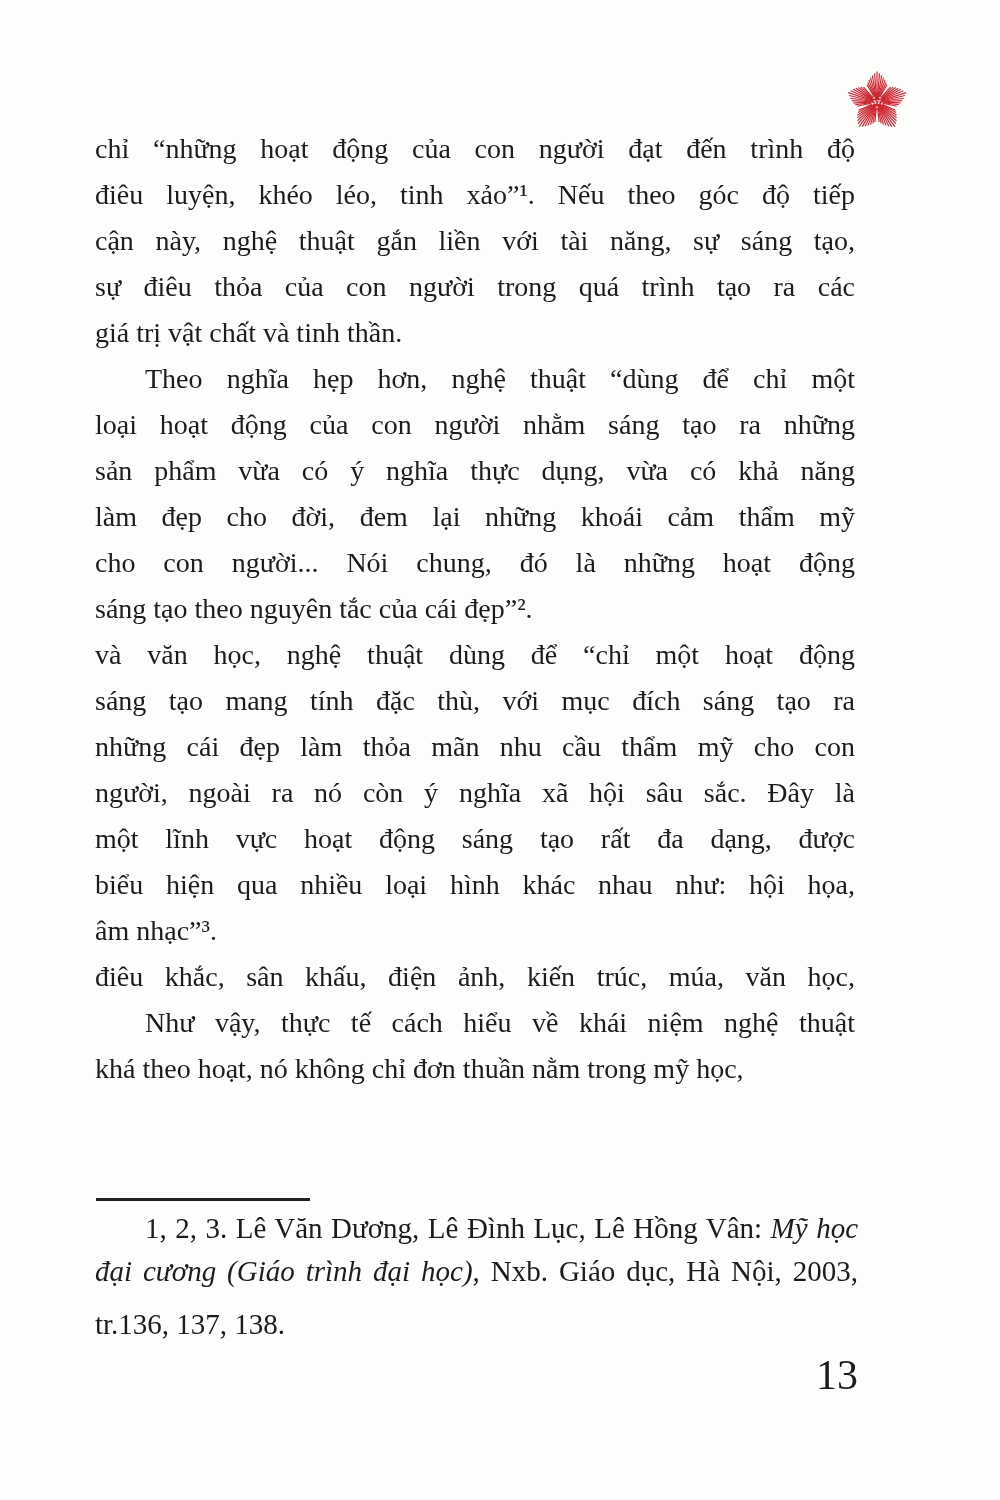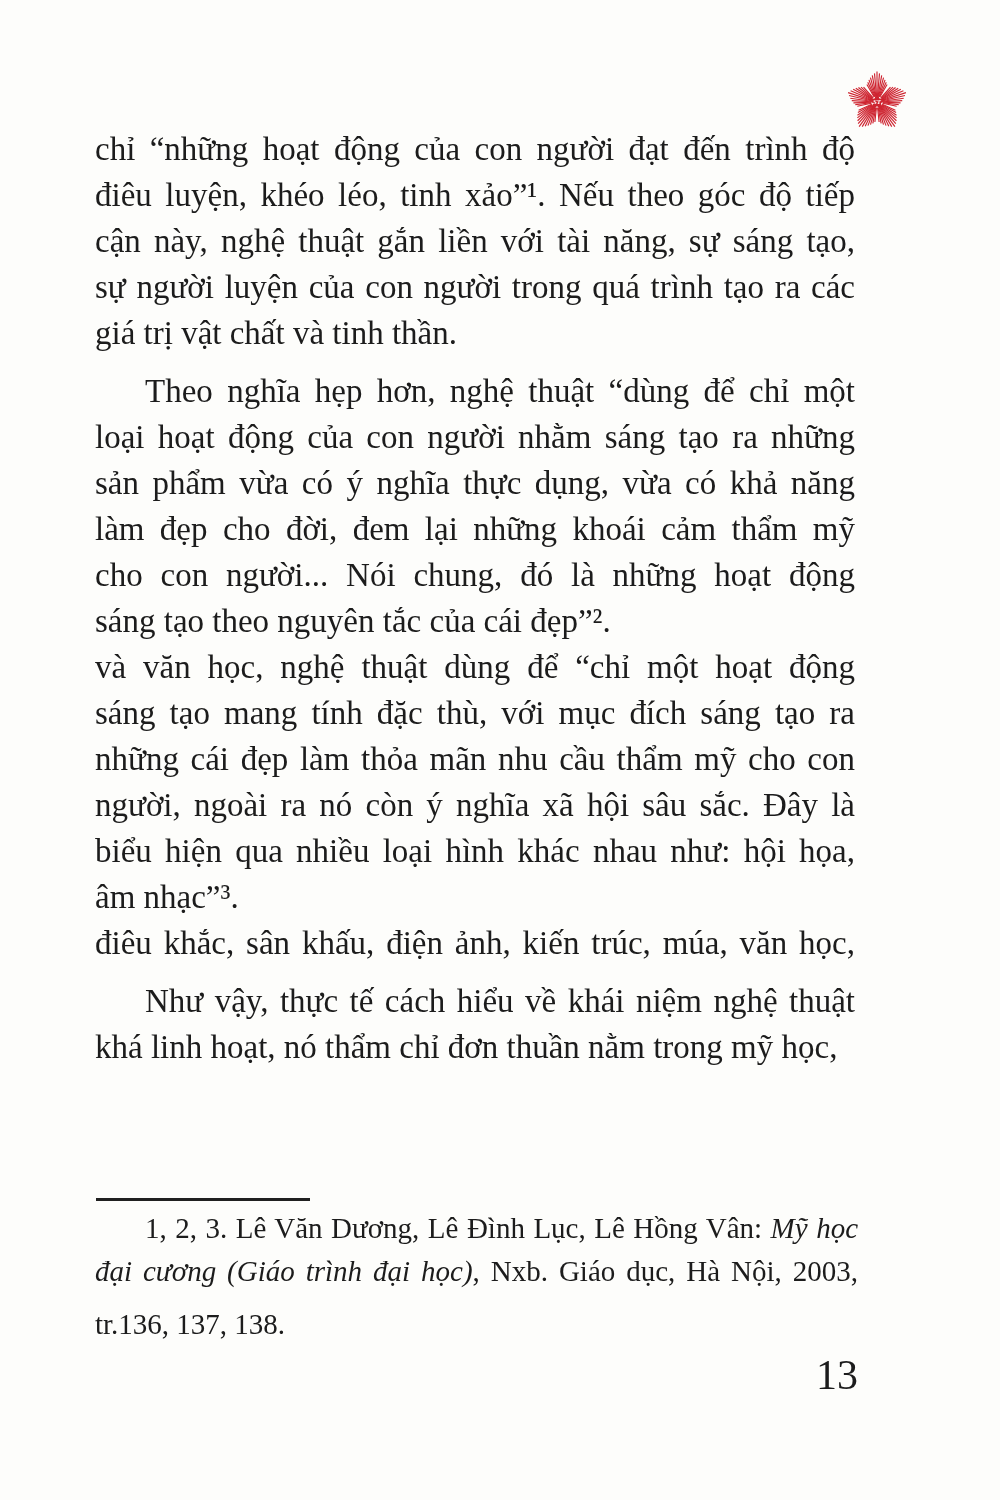--- a/index.html
+++ b/index.html
@@ -11,31 +11,31 @@
     color:#1c1c1c;
     font-family:"Liberation Serif", "DejaVu Serif", serif;
     overflow:hidden;
   }
   .logo {
     position:absolute; top:64px; left:839px;
     width:76px; height:76px;
   }
   .body-text {
     position:absolute; left:95px; top:126px; width:760px;
-    font-size:33px;
+    font-size:28px;
   }
   .line {
     line-height:46px;
     text-align:justify;
     text-align-last:justify;
     text-justify:inter-word;
     white-space:normal;
   }
   .line.last { text-align-last:left; }
-  .line.indent { text-indent:50px;margin-top:12px; }
+  .line.indent { text-indent:50px; }
   .footnote-rule {
     position:absolute; left:96px; top:1198px;
     width:214px; height:3px; background:#202020;
   }
   .footnote-text {
     position:absolute; left:95px; top:1207px; width:763px;
     font-size:29px;
   }
   .fline {
     line-height:43px;
@@ -82,37 +82,38 @@
       <use href="#fan" transform="rotate(288)"></use>
       <polygon id="logo-star" points="0,-13 3.23,-4.45 12.36,-4.02 5.23,1.7 7.64,10.52 0,5.5 -7.64,10.52 -5.23,1.7 -12.36,-4.02 -3.23,-4.45" fill="#ce2430"></polygon>
       <text id="logo-monogram" x="0" y="3.2" text-anchor="middle" font-family="Liberation Serif, serif" font-style="italic" font-weight="bold" font-size="9" fill="#ffffff">ST</text>
     </g>
   </svg>
 
   <div class="body-text">
       <div class="line">chỉ “những hoạt động của con người đạt đến trình độ</div>
       <div class="line">điêu luyện, khéo léo, tinh xảo”¹. Nếu theo góc độ tiếp</div>
       <div class="line">cận này, nghệ thuật gắn liền với tài năng, sự sáng tạo,</div>
-      <div class="line">sự người luyện của con người trong quá trình tạo ra các</div>
+      <div class="line">sự điêu thỏa của con người trong quá trình tạo ra các</div>
       <div class="line last">giá trị vật chất và tinh thần.</div>
       <div class="line indent">Theo nghĩa hẹp hơn, nghệ thuật “dùng để chỉ một</div>
       <div class="line">loại hoạt động của con người nhằm sáng tạo ra những</div>
       <div class="line">sản phẩm vừa có ý nghĩa thực dụng, vừa có khả năng</div>
       <div class="line">làm đẹp cho đời, đem lại những khoái cảm thẩm mỹ</div>
       <div class="line">cho con người... Nói chung, đó là những hoạt động</div>
       <div class="line last">sáng tạo theo nguyên tắc của cái đẹp”².</div>
       <div class="line">và văn học, nghệ thuật dùng để “chỉ một hoạt động</div>
       <div class="line">sáng tạo mang tính đặc thù, với mục đích sáng tạo ra</div>
       <div class="line">những cái đẹp làm thỏa mãn nhu cầu thẩm mỹ cho con</div>
       <div class="line">người, ngoài ra nó còn ý nghĩa xã hội sâu sắc. Đây là</div>
+      <div class="line">một lĩnh vực hoạt động sáng tạo rất đa dạng, được</div>
       <div class="line">biểu hiện qua nhiều loại hình khác nhau như: hội họa,</div>
       <div class="line last">âm nhạc”³.</div>
       <div class="line">điêu khắc, sân khấu, điện ảnh, kiến trúc, múa, văn học,</div>
       <div class="line indent">Như vậy, thực tế cách hiểu về khái niệm nghệ thuật</div>
-      <div class="line last">khá linh hoạt, nó thẩm chỉ đơn thuần nằm trong mỹ học,</div>
+      <div class="line last">khá theo hoạt, nó không chỉ đơn thuần nằm trong mỹ học,</div>
     </div>
 
   <div class="footnote-rule"></div>
 
   <div class="footnote-text">
       <div class="fline indent"><span>1, 2, 3. Lê Văn Dương, Lê Đình Lục, Lê Hồng Vân: </span><em>Mỹ học</em></div>
       <div class="fline"><em>đại cương (Giáo trình đại học)</em><span>, Nxb. Giáo dục, Hà Nội, 2003,</span></div>
       <div class="fline last"><span>tr.136, 137, 138.</span></div>
     </div>
 

